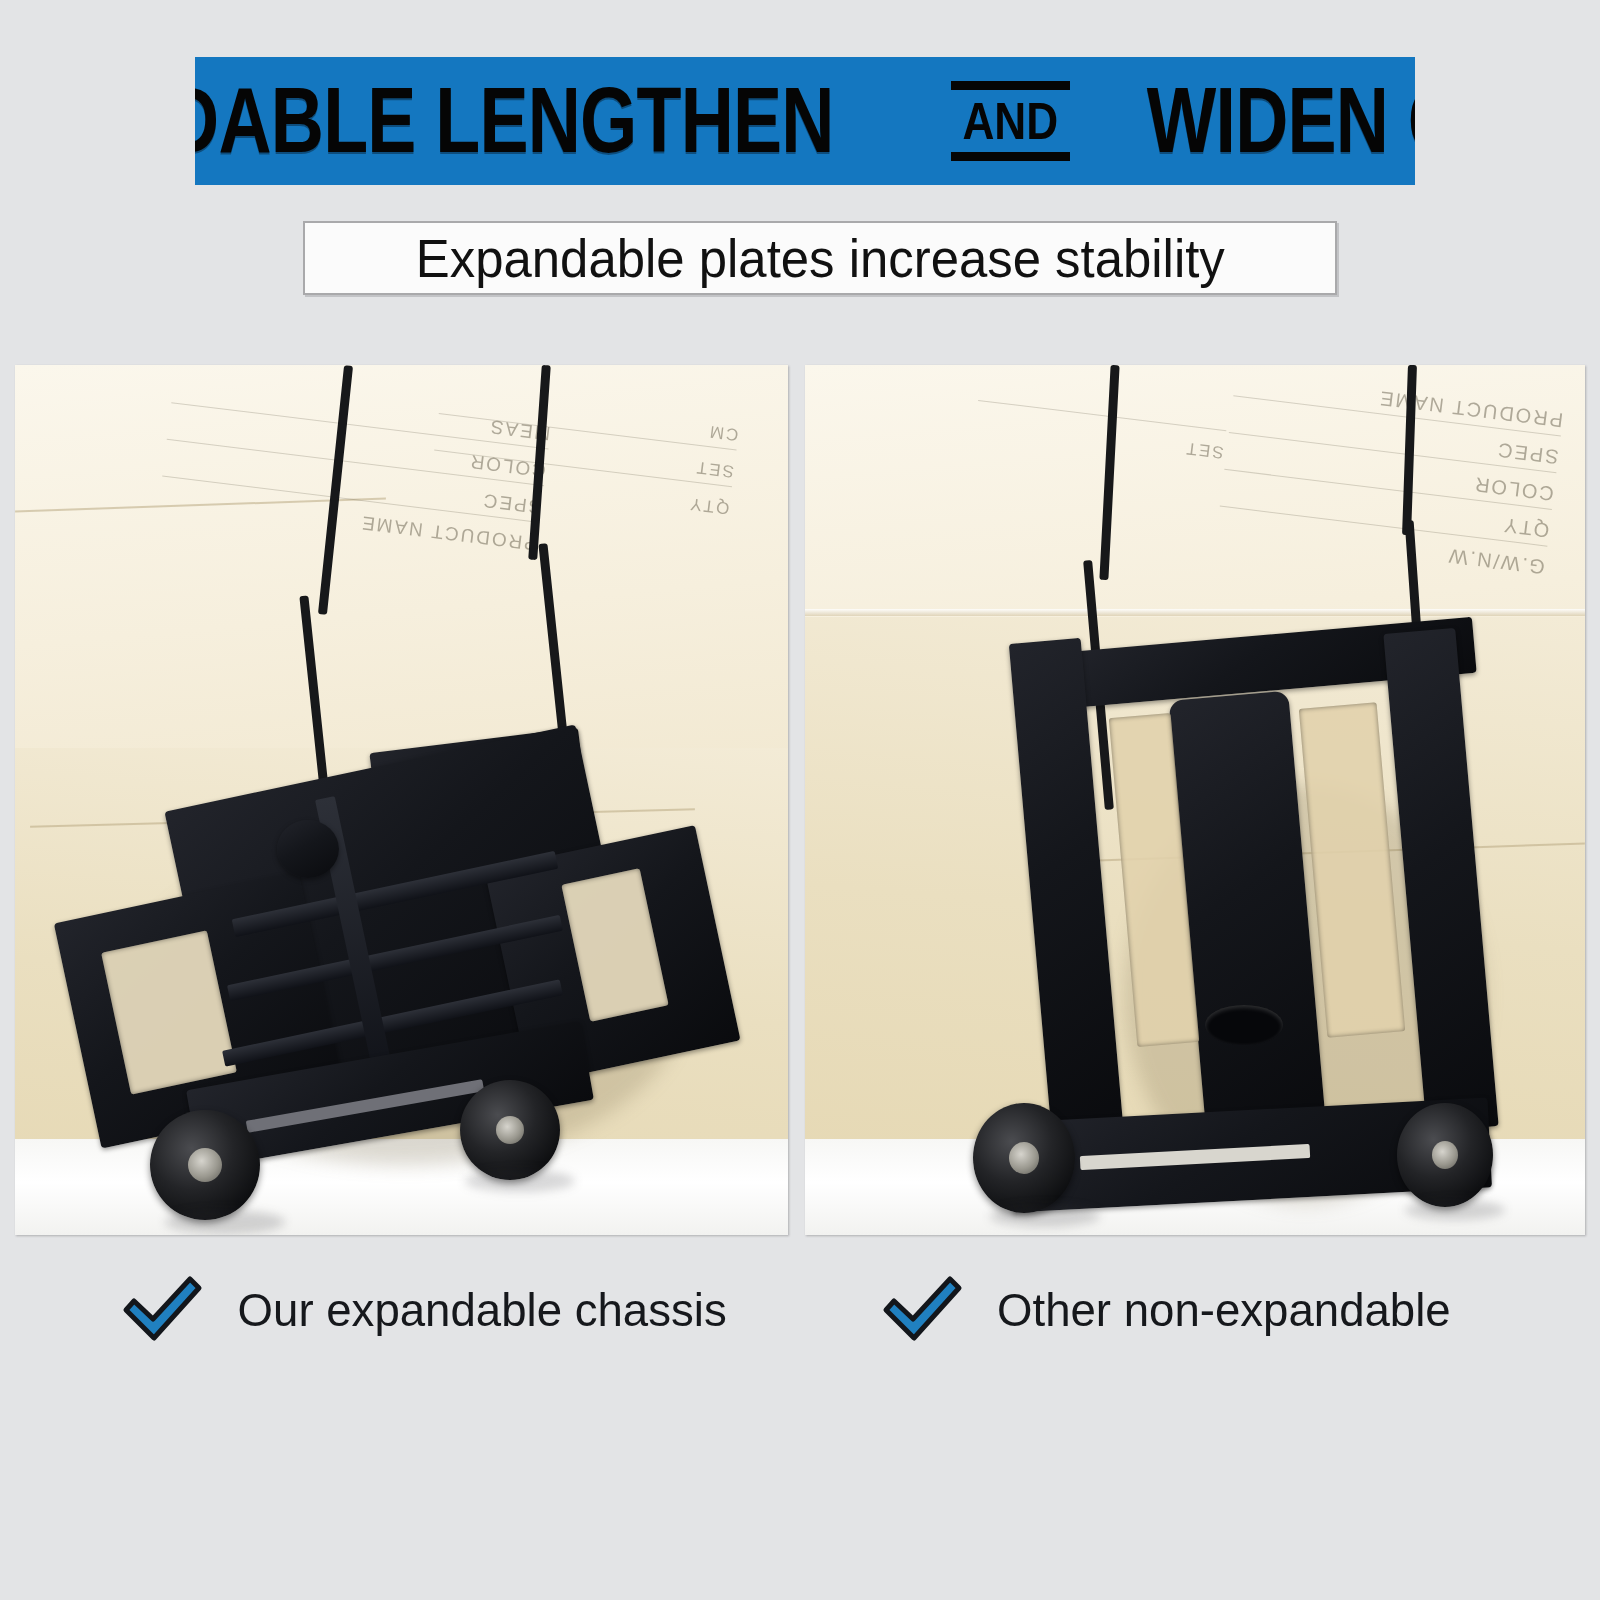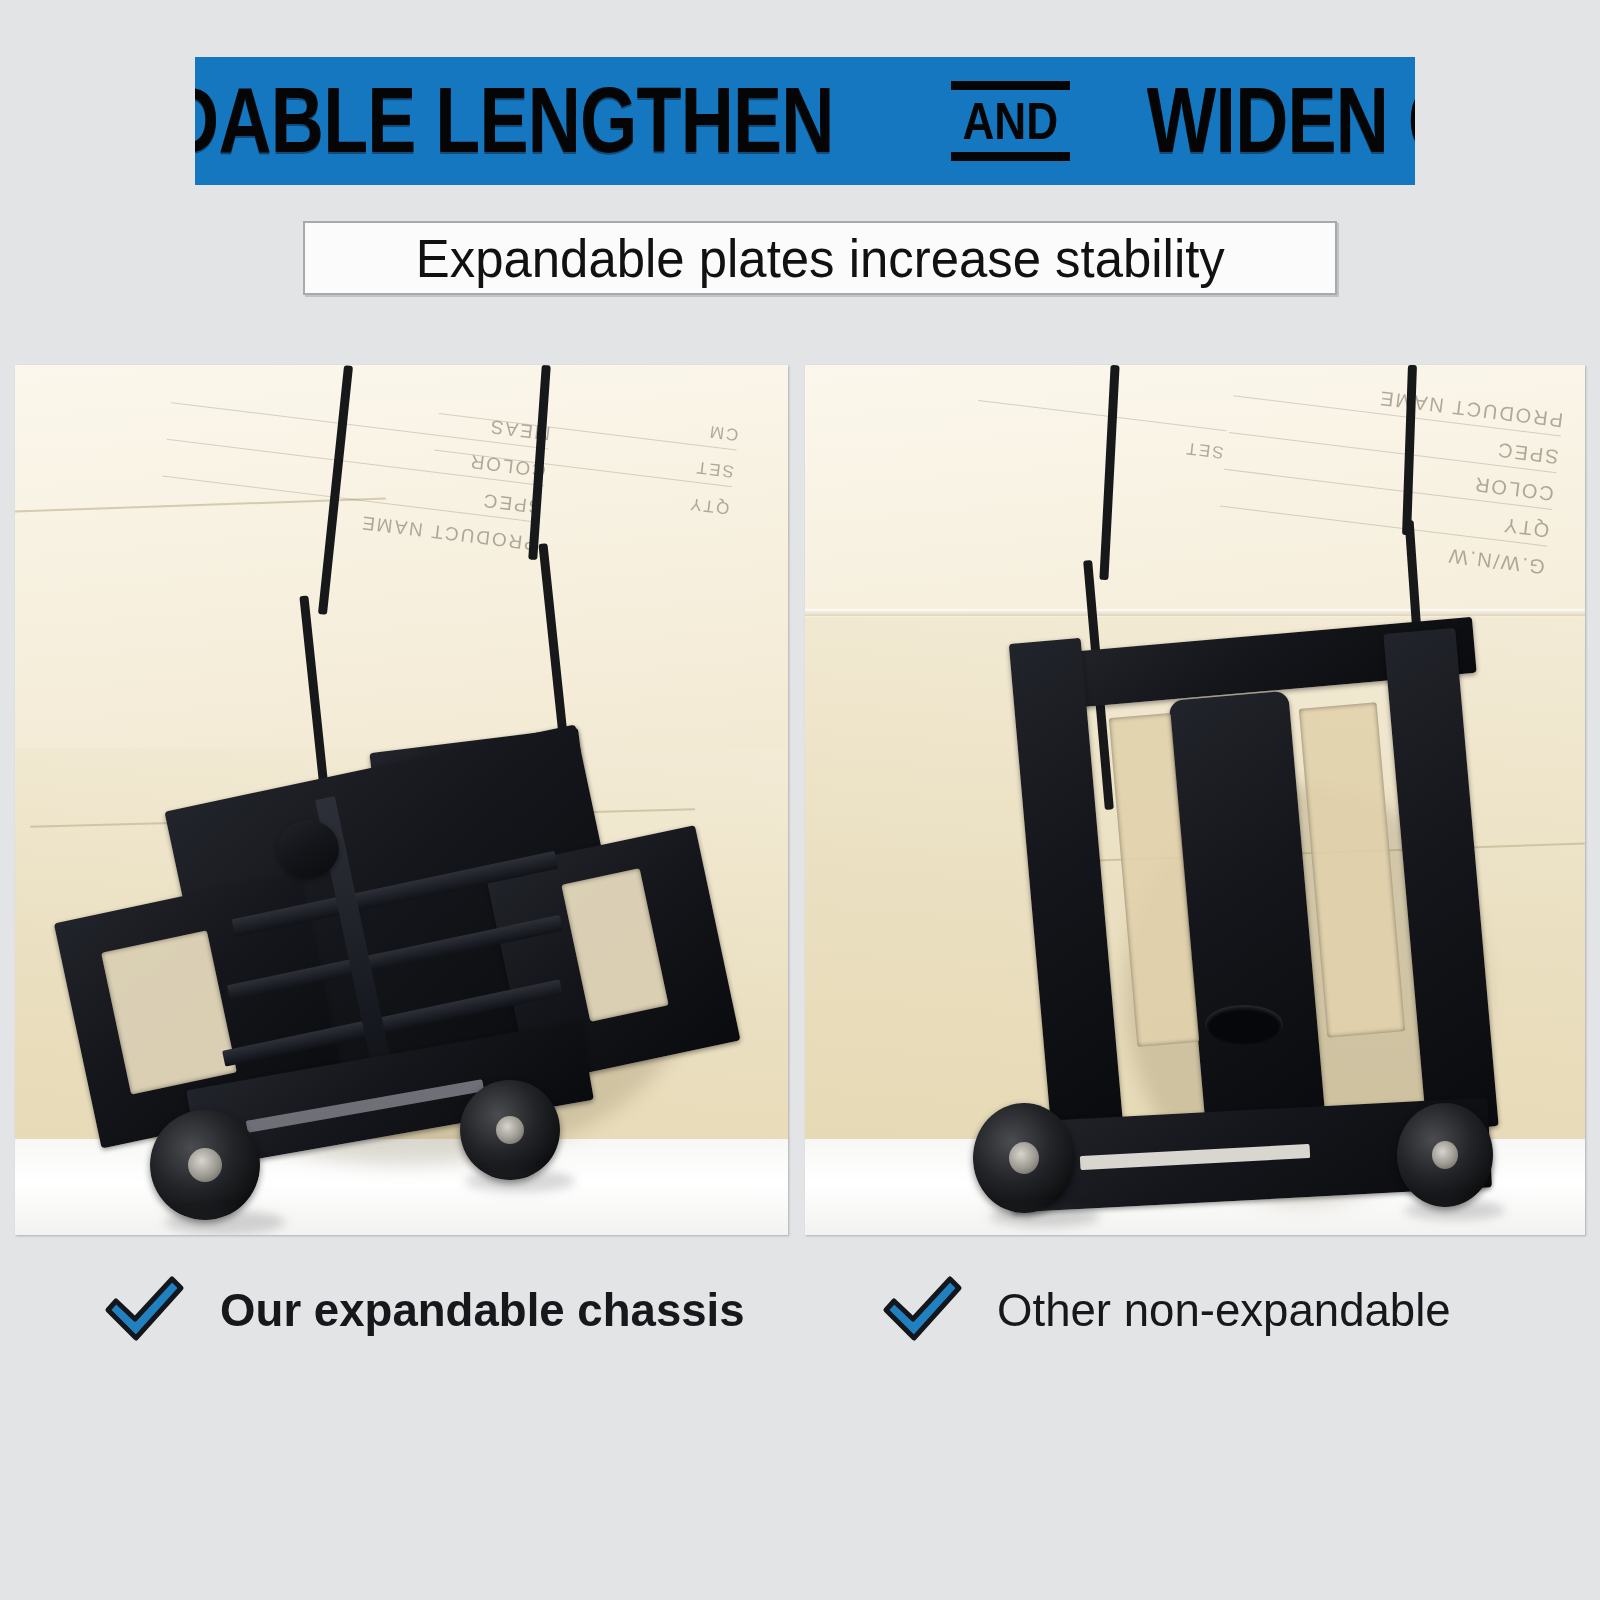--- a/index.html
+++ b/index.html
@@ -209,21 +209,21 @@
   }
 
   
   .caption-row {
     position: absolute;
     top: 1264px;
     height: 90px;
     display: flex;
     align-items: center;
   }
-  #caption-left  { left: 102px; font-weight: bold; }
+  #caption-left  { left: 120px; }
   #caption-right { left: 880px; }
   .check-icon { width: 84px; height: 78px; flex: 0 0 auto; }
   .caption-text {
     font-family: "Liberation Sans Narrow", "Liberation Sans", sans-serif;
     font-size: 47px;
     color: #16181c;
     margin-left: 26px;
     white-space: nowrap;
     transform: scaleX(0.97);
   }

